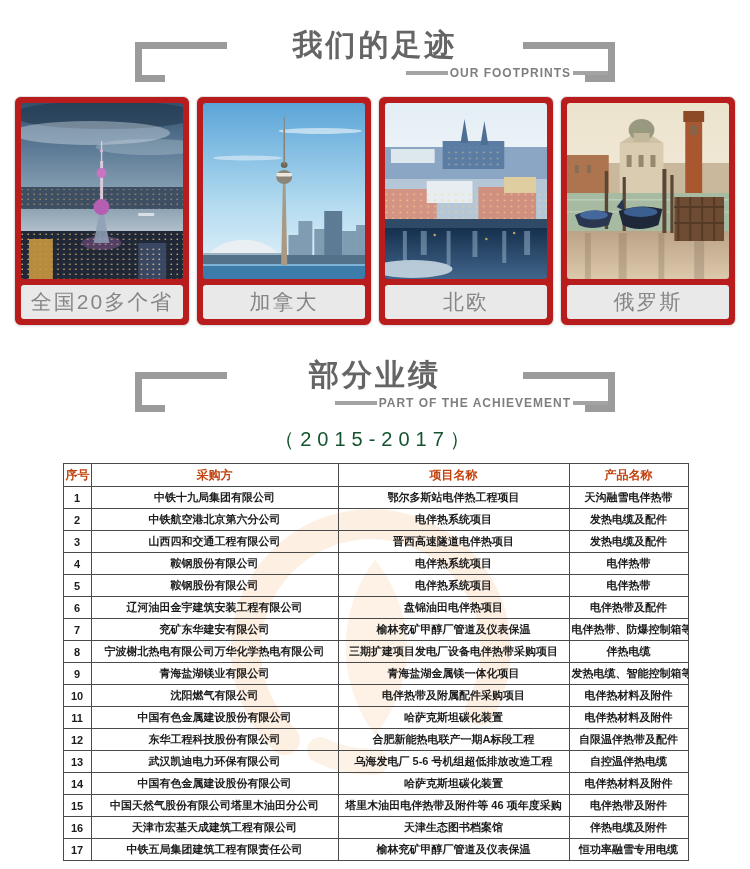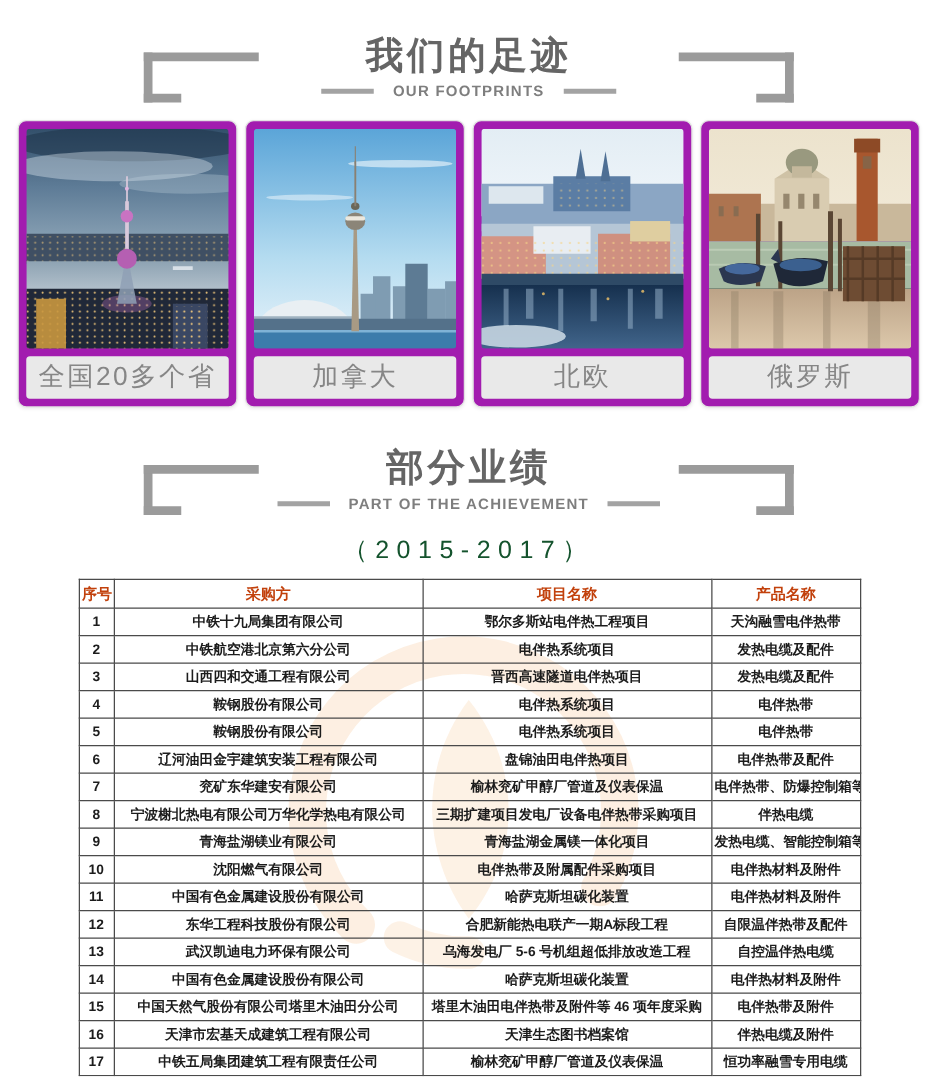--- a/index.html
+++ b/index.html
@@ -2,45 +2,45 @@
 <html><head>
 <meta charset="utf-8">
 <style>
   * { margin:0; padding:0; box-sizing:border-box; }
   body {
     width:750px; background:#ffffff;
     font-family:"Liberation Sans","DejaVu Sans",sans-serif;
     color:#222;
   }
   
-  .sec-hdr { position:relative; width:520px; height:64px; margin:0 auto; }
+  .sec-hdr { position:relative; width:480px; height:64px; margin:0 auto; }
   .sec-hdr .br { position:absolute; background:#9b9b9b; }
   .br-l-v { left:0;  top:16px; width:7px; height:40px; }
   .br-l-t { left:0;  top:16px; width:92px; height:7px; }
   .br-l-b { left:0;  top:49px; width:30px; height:7px; }
   .br-r-v { right:0; top:16px; width:7px; height:40px; }
   .br-r-t { right:0; top:16px; width:92px; height:7px; }
   .br-r-b { right:0; top:49px; width:30px; height:7px; }
   .sec-title {
     text-align:center; font-size:30px; font-weight:bold; color:#656565;
     letter-spacing:3px; line-height:38px;
   }
-  .sec-sub-row { display:flex; align-items:center; justify-content:center; gap:15px; margin-top:2px; }
+  .sec-sub-row { display:flex; align-items:center; justify-content:flex-end; gap:2px; margin-top:2px; }
   .sec-sub-row .dash { width:42px; height:4px; background:#a3a3a3; }
   .sec-sub {
     font-size:12px; font-weight:bold; color:#7e7e7e; letter-spacing:1px;
   }
   .period {
     text-align:center; font-size:20px; color:#14532d; letter-spacing:6px;
     margin-top:6px; font-weight:500;
   }
   
   .cards { display:flex; gap:6px; padding:0 14px; margin-top:6px; }
   .card {
-    flex:1; background:#a21caf; border:1px solid #e2e2e2; border-radius:7px;
+    flex:1; background:#b91c1c; border:1px solid #e2e2e2; border-radius:7px;
     padding:6px; box-shadow:0 1px 3px rgba(0,0,0,.08);
   }
   .photo { width:100%; height:176px; border-radius:3px; overflow:hidden; display:block; }
   .photo svg { display:block; width:100%; height:100%; }
   .caption {
     margin-top:6px; height:34px; line-height:34px; text-align:center;
     background:#e9e9e9; border-radius:3px; color:#868686; font-size:21px;
     letter-spacing:2px;
   }
   

